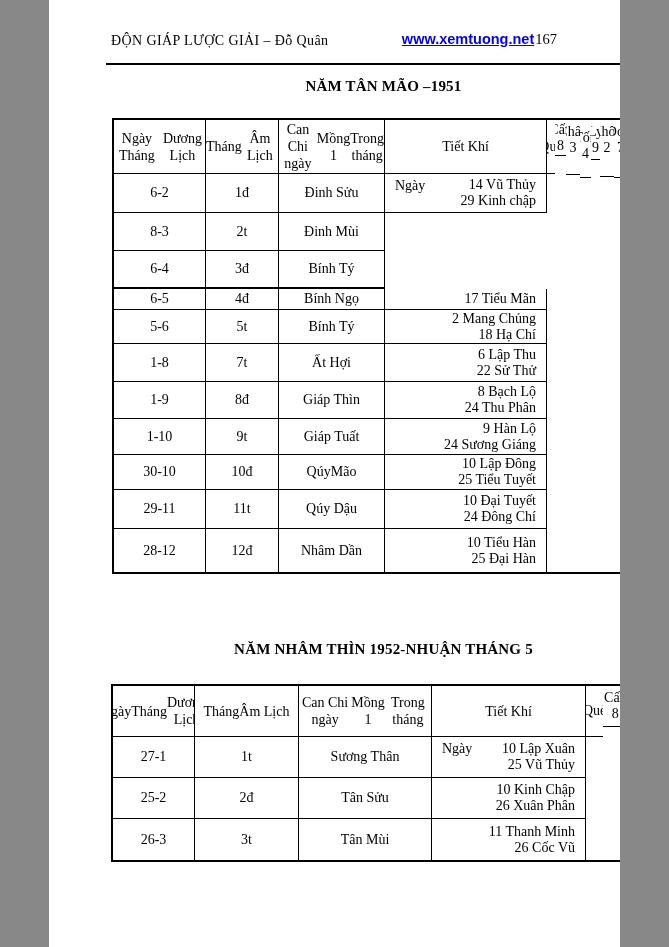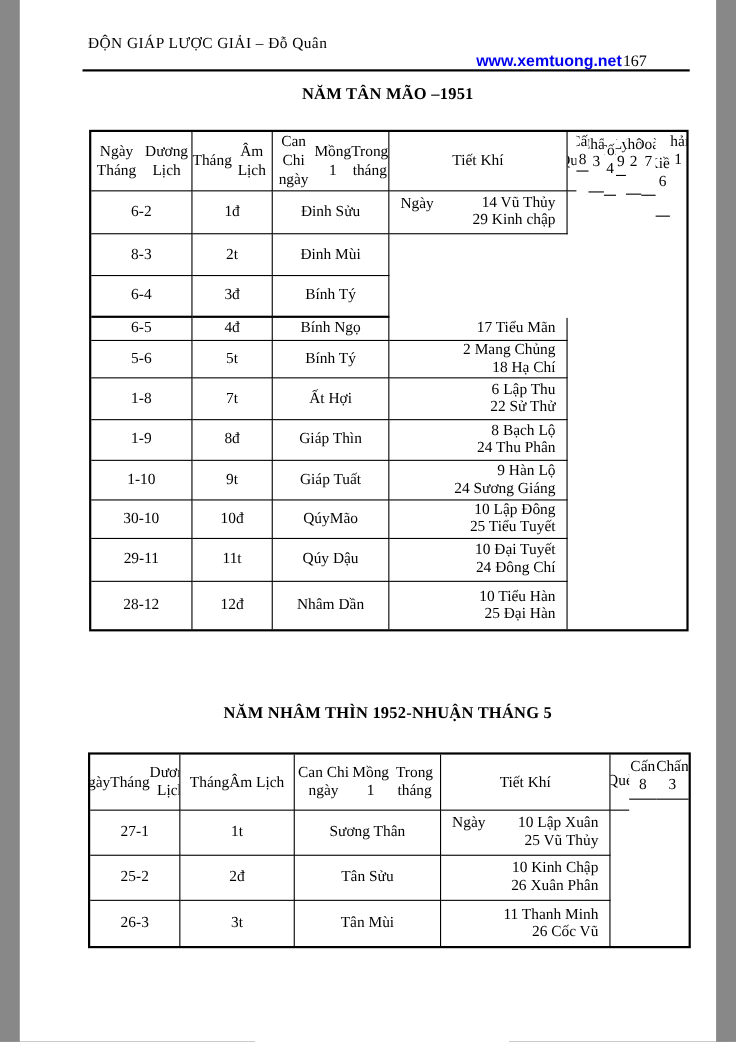--- a/index.html
+++ b/index.html
@@ -1,26 +1,26 @@
 <!DOCTYPE html>
 <html><head>
 <meta charset="utf-8">
 <style>
   html,body{margin:0;padding:0;background:#888;}
   .page{
-    position:relative;width:633px;height:947px;background:#ffffff;
+    position:relative;width:571px;height:947px;background:#ffffff;
     font-family:"Liberation Serif",serif;color:#000;margin:0 auto;
     overflow:hidden;
   }
   
   .hdr-left{position:absolute;left:62px;top:33px;font-size:14px;letter-spacing:.4px;white-space:nowrap;}
   .hdr-right{position:absolute;top:31px;right:63px;display:flex;align-items:baseline;white-space:nowrap;}
   .site-link{font-family:"Liberation Sans",sans-serif;font-weight:bold;font-size:14.5px;
-    color:#0101f0;cursor:pointer;}
-  .page-num{font-size:14.5px;margin-left:1px;margin-top:17px;}
+    color:#0101f0;text-decoration:underline;cursor:pointer;}
+  .page-num{font-size:14.5px;margin-left:1px;}
   .rule{position:absolute;left:57px;top:63px;width:552px;height:2px;background:#000;}
   
   .sec-title{position:absolute;left:0;width:669px;text-align:center;font-weight:bold;
     font-size:15px;letter-spacing:.2px;}
   #title1{top:78px;}
   #title2{top:641px;}
   
   .tbl{position:absolute;border:2px solid #000;display:flex;background:#fff;}
   #tbl1{left:63px;top:118px;}
   #tbl2{left:62px;top:684px;}

